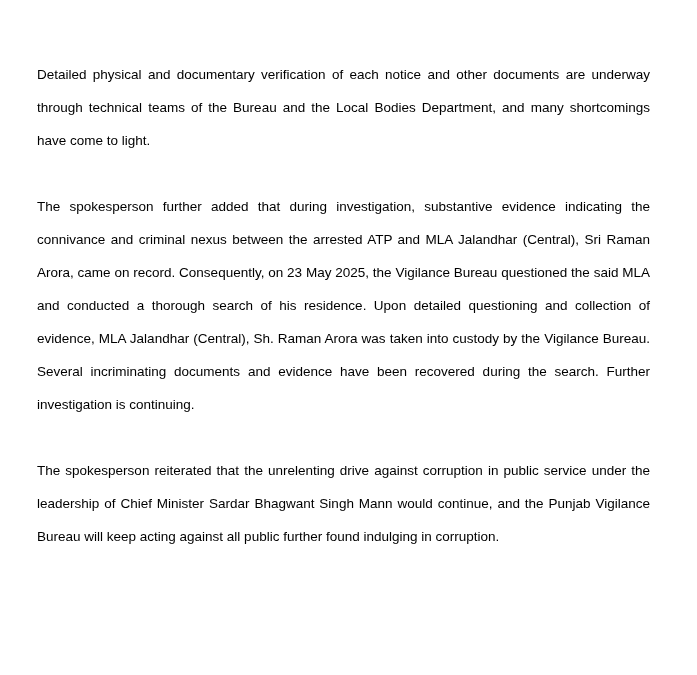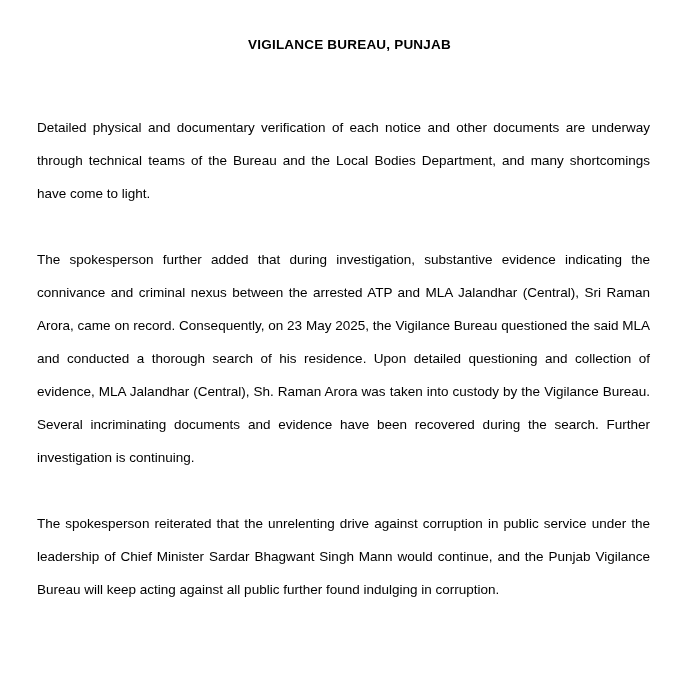--- a/index.html
+++ b/index.html
@@ -33,20 +33,19 @@
     font-size: 13.5px;
     line-height: 33px;
     text-align: justify;
     text-justify: inter-word;
   }
 </style>
 </head>
 <body>
 
 <div class="page">
-  <div class="doc-title">VIGILANCE BUREAU, PUNJAB</div>
 
   <div class="doc-body">
     <p>Detailed physical and documentary verification of each notice and other documents are underway through technical teams of the Bureau and the Local Bodies Department, and many shortcomings have come to light.</p>
     <p>The spokesperson further added that during investigation, substantive evidence indicating the connivance and criminal nexus between the arrested ATP and MLA Jalandhar (Central), Sri Raman Arora, came on record. Consequently, on 23 May 2025, the Vigilance Bureau questioned the said MLA and conducted a thorough search of his residence. Upon detailed questioning and collection of evidence, MLA Jalandhar (Central), Sh. Raman Arora was taken into custody by the Vigilance Bureau. Several incriminating documents and evidence have been recovered during the search. Further investigation is continuing.</p>
     <p>The spokesperson reiterated that the unrelenting drive against corruption in public service under the leadership of Chief Minister Sardar Bhagwant Singh Mann would continue, and the Punjab Vigilance Bureau will keep acting against all public further found indulging in corruption.</p>
   </div>
 </div>
 
 </body></html>

